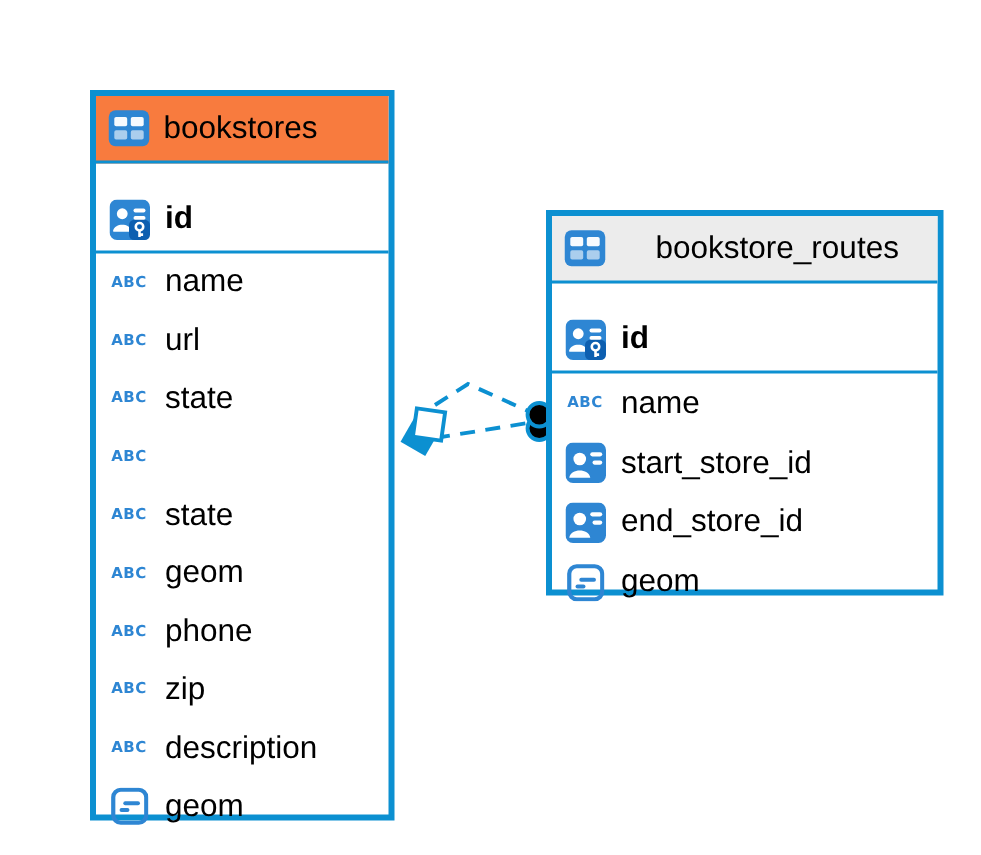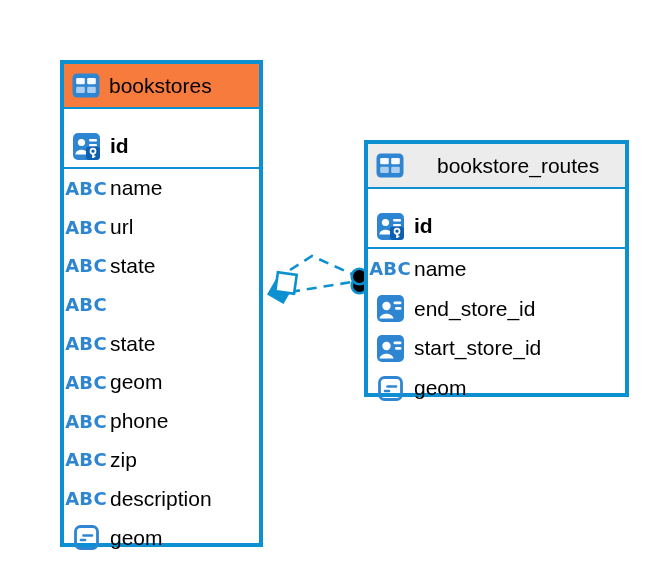--- a/index.html
+++ b/index.html
@@ -32,21 +32,21 @@
   .row{display:flex;align-items:center;gap:10px;padding:0 8px;flex:none;}
   .row.key-row{height:42px;border-bottom:2.5px solid var(--blue);margin-top:16px;}
   #table-bookstores .row{height:38.8px;}
   #table-bookstores .row.key-row{height:42px;}
   #table-routes .row{height:39.75px;}
   #table-routes .row.key-row{height:42px;}
   .label{font-size:21px;color:#000;white-space:nowrap;}
   .key-row .label{font-weight:bold;}
   .icon-wrap{width:28px;display:flex;justify-content:center;align-items:center;flex:none;}
   .abc{
-    font-weight:bold;font-size:18px;color:var(--icon-blue);
+    font-weight:bold;font-size:10px;color:var(--icon-blue);
     letter-spacing:0.3px;font-family:"DejaVu Sans",sans-serif;
   }
 </style>
 </head>
 <body>
 
 <div class="canvas">
 
   <svg class="connectors" width="654" height="570" viewBox="0 0 654 570">
     <path d="M290 270 L312 256 L352 274" class="dash"></path>
@@ -196,33 +196,33 @@
         <div class="row">
           <span class="icon-wrap">
             <svg width="27" height="27" viewBox="0 0 27 27">
               <rect width="27" height="27" rx="5" fill="#2e86d3"></rect>
               <circle cx="9.5" cy="11" r="4.2" fill="#fff"></circle>
               <path d="M2.5 23.5 C3.5 17 15.5 17 16.5 23.5 Z" fill="#fff"></path>
               <rect x="16.5" y="6.5" width="8" height="2.8" rx="1.4" fill="#fff"></rect>
               <rect x="18" y="12" width="6.5" height="2.8" rx="1.4" fill="#fff"></rect>
             </svg>
           </span>
-          <span class="label">end_store_id</span>
+          <span class="label">start_store_id</span>
         </div>
         <div class="row">
           <span class="icon-wrap">
             <svg width="27" height="27" viewBox="0 0 27 27">
               <rect width="27" height="27" rx="5" fill="#2e86d3"></rect>
               <circle cx="9.5" cy="11" r="4.2" fill="#fff"></circle>
               <path d="M2.5 23.5 C3.5 17 15.5 17 16.5 23.5 Z" fill="#fff"></path>
               <rect x="16.5" y="6.5" width="8" height="2.8" rx="1.4" fill="#fff"></rect>
               <rect x="18" y="12" width="6.5" height="2.8" rx="1.4" fill="#fff"></rect>
             </svg>
           </span>
-          <span class="label">start_store_id</span>
+          <span class="label">end_store_id</span>
         </div>
         <div class="row">
           <span class="icon-wrap">
             <svg width="25" height="25" viewBox="0 0 25 25">
               <rect x="1.5" y="1.5" width="22" height="22" rx="5" fill="none" stroke="#2e86d3" stroke-width="2.8"></rect>
               <line x1="9.5" y1="10.5" x2="18" y2="10.5" stroke="#2e86d3" stroke-width="2.6" stroke-linecap="round"></line>
               <line x1="7" y1="15" x2="11" y2="15" stroke="#2e86d3" stroke-width="2.6" stroke-linecap="round"></line>
             </svg>
           </span>
           <span class="label">geom</span>

